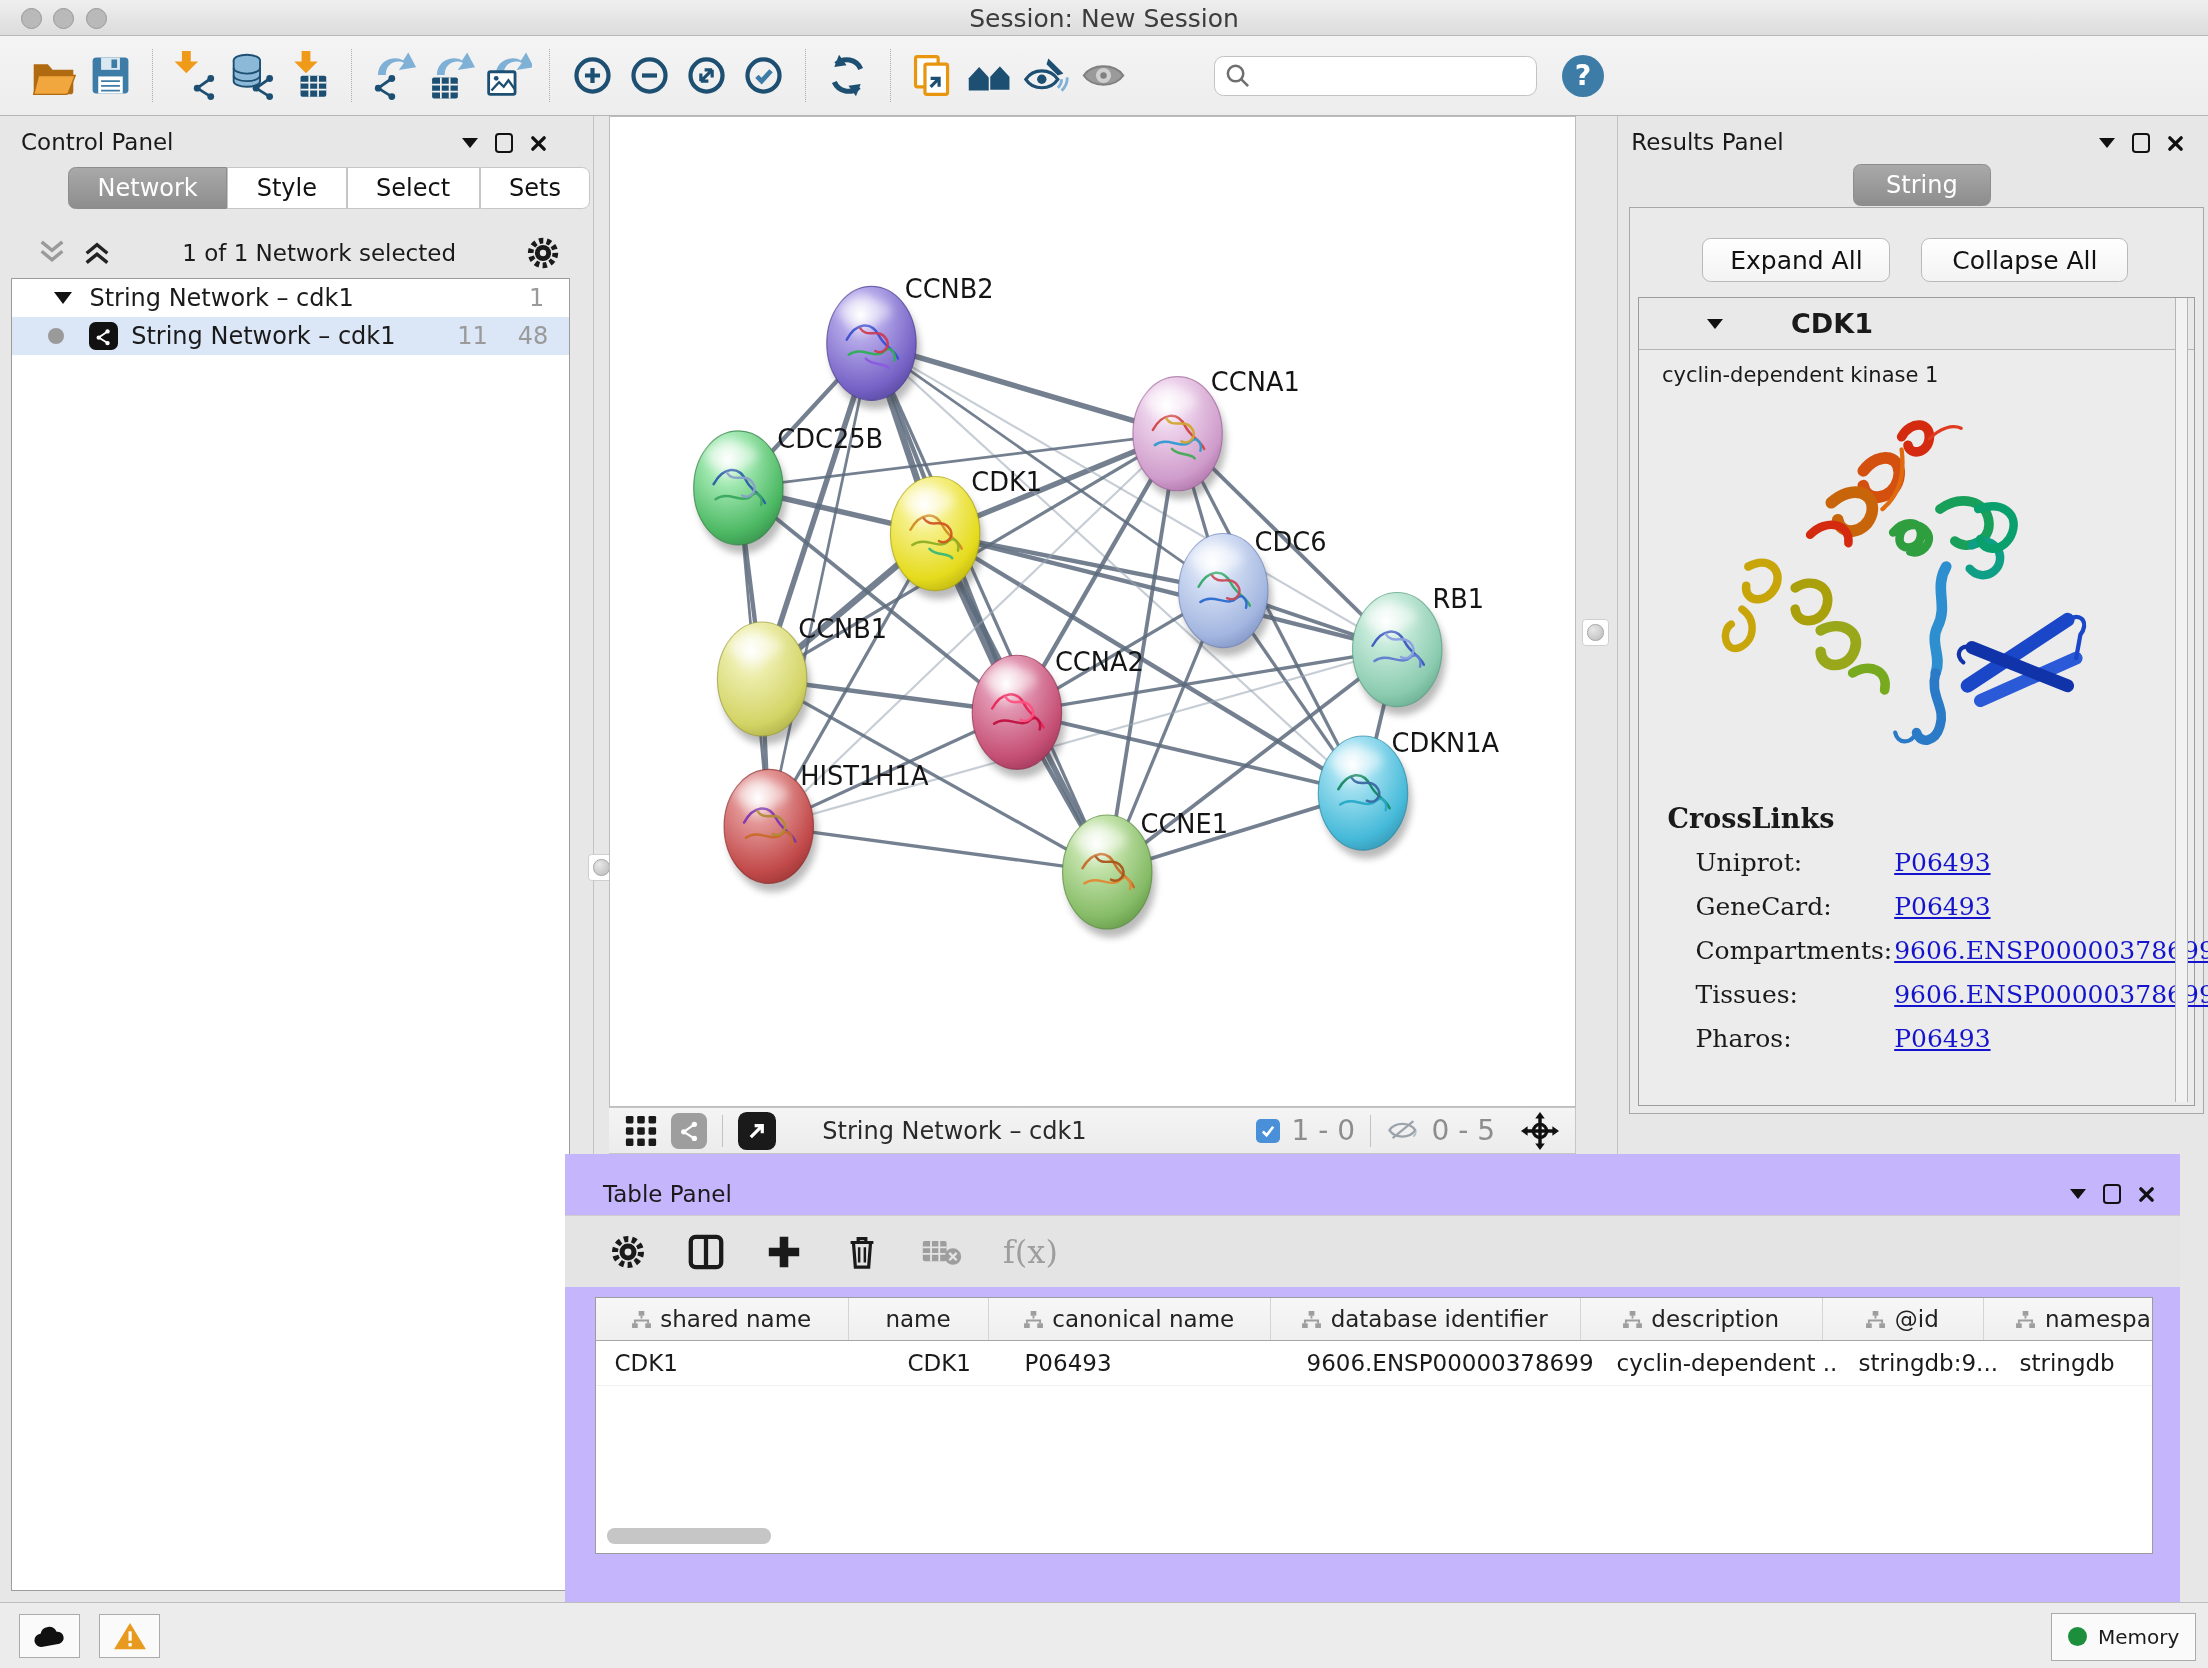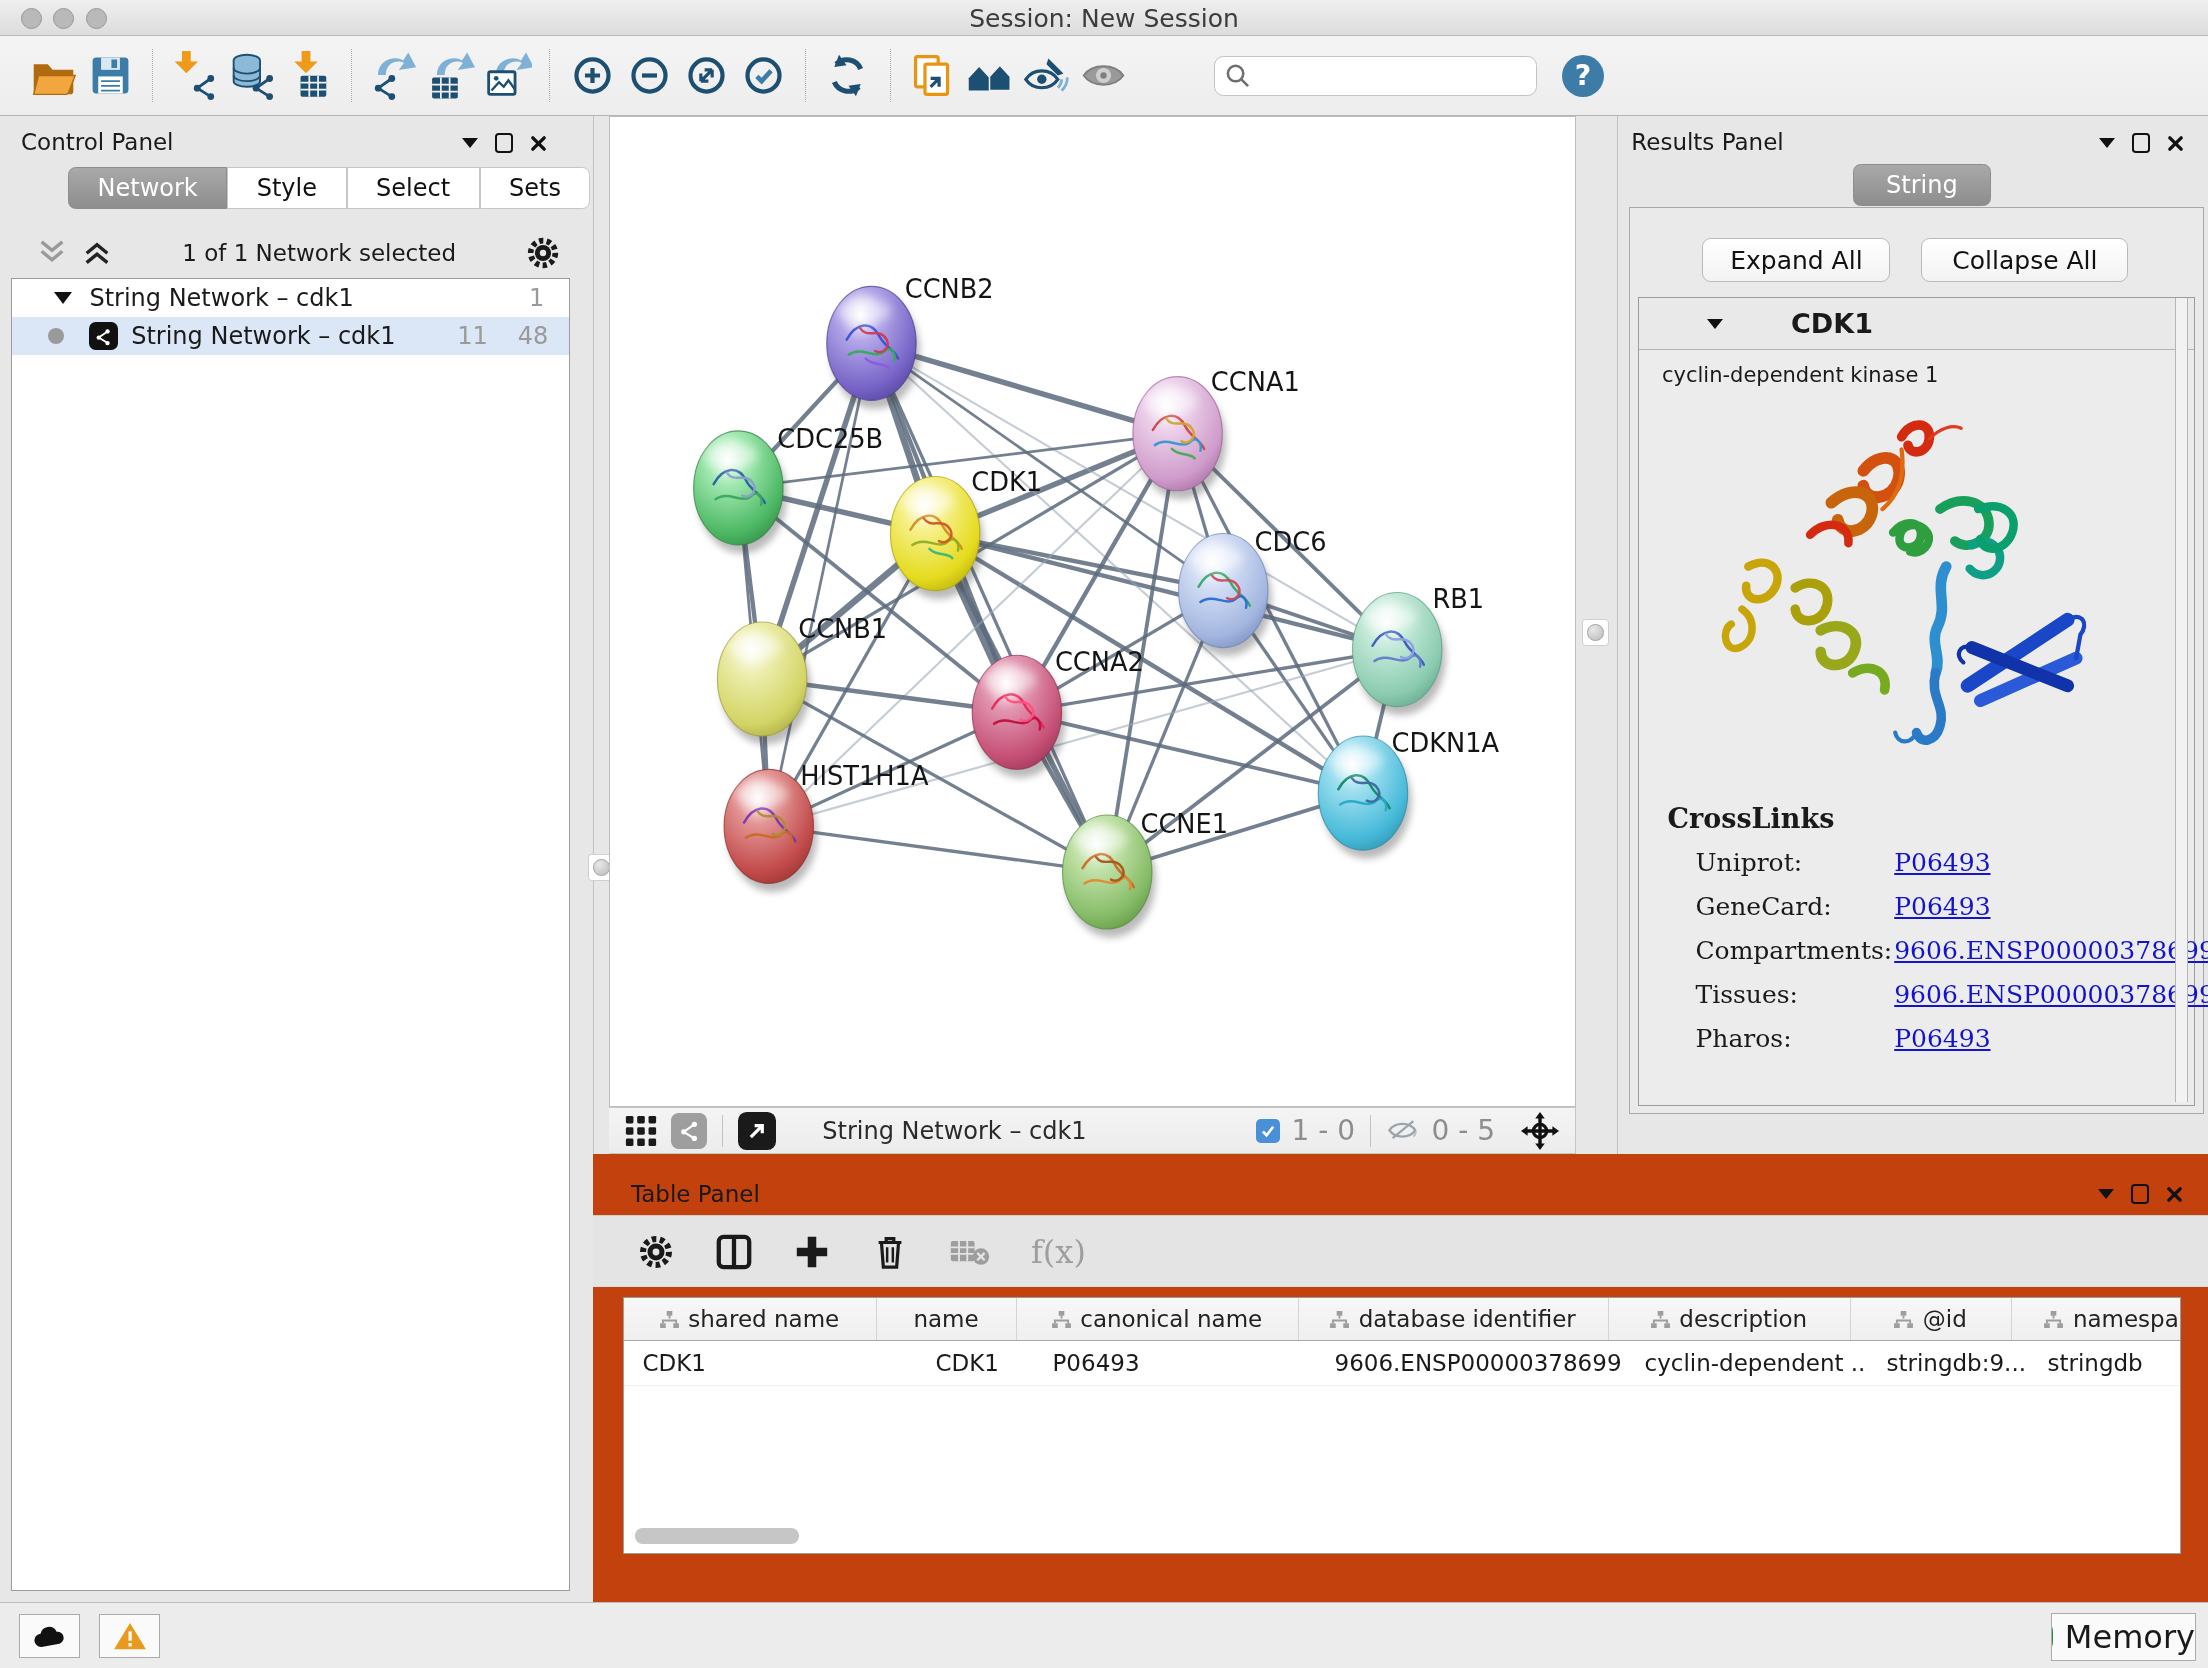--- a/index.html
+++ b/index.html
@@ -63,21 +63,21 @@
   .tblbox{background:#fff;border:1.4px solid #9c9c9c;}
   .thead{display:flex;background:linear-gradient(#f7f7f7,#efefef);border-bottom:1.4px solid #a8a8a8;height:42px;}
   .th{display:flex;align-items:center;justify-content:center;gap:9.5px;font-size:23px;color:#222;
       border-right:1px solid #d4d4d4;box-sizing:border-box;overflow:hidden;white-space:nowrap;}
   .trowdata{display:flex;height:44px;border-bottom:1px solid #f0f0f0;}
   .td{display:flex;align-items:center;font-size:23px;padding-left:19px;box-sizing:border-box;overflow:hidden;white-space:nowrap;}
   .hthumb{background:#c6c6c6;border-radius:7.6px;}
   
   .statusbar{left:0;top:1602px;width:2208px;height:67px;background:#ececec;border-top:1px solid #bdbdbd;}
   .sq-btn{background:#fafafa;border:1.4px solid #ababab;display:flex;align-items:center;justify-content:center;}
-  .mem{display:flex;align-items:center;gap:11.4px;font-size:32px;}
+  .mem{display:flex;align-items:center;gap:11.4px;font-size:20px;}
   .dotgreen{width:19px;height:19px;border-radius:50%;background:#1d8f3c;}
   svg text{font-family:"DejaVu Sans","Liberation Sans",sans-serif;}
 </style>
 </head>
 <body>
 
 <svg width="0" height="0" style="position:absolute">
   <defs>
     <symbol id="i-share" viewBox="0 0 52 52">
       <circle cx="37" cy="12" r="6" fill="currentColor"></circle>
@@ -666,21 +666,21 @@
             <td><a href="#" class="xlink">P06493</a></td>
           </tr>
         </tbody>
           </table>
       </div>
       <div class="abs scrolltrack" style="right:5.7px;top:0;width:11.4px;height:804px"></div>
     </div>
   </div>
 </div>
 
-<div class="abs" style="left:593px;top:1154px;width:1615px;height:448px;background:#c2410c">
+<div class="abs" style="left:565px;top:1154px;width:1615px;height:448px;background:#c4b5fd">
   <div class="abs panel-title" style="left:38px;top:27px">Table Panel</div>
   <div class="abs pctl" style="left:1505px;top:30px">
     <span class="tri-down"></span>
     <span class="floatbox"></span>
     <svg class="closex" viewBox="0 0 18 18">
       <path d="M3 3 L15 15 M15 3 L3 15" stroke="#111" stroke-width="3.6" stroke-linecap="round"></path>
     </svg>
   </div>
   <div class="abs" style="left:0;top:61px;width:1615px;height:72px;background:#e4e4e4;border-top:1px solid #cdcdcd;display:flex;align-items:center;gap:40px;padding-left:44px;box-sizing:border-box">
     <svg width="38" height="38" viewBox="0 0 38 38">

